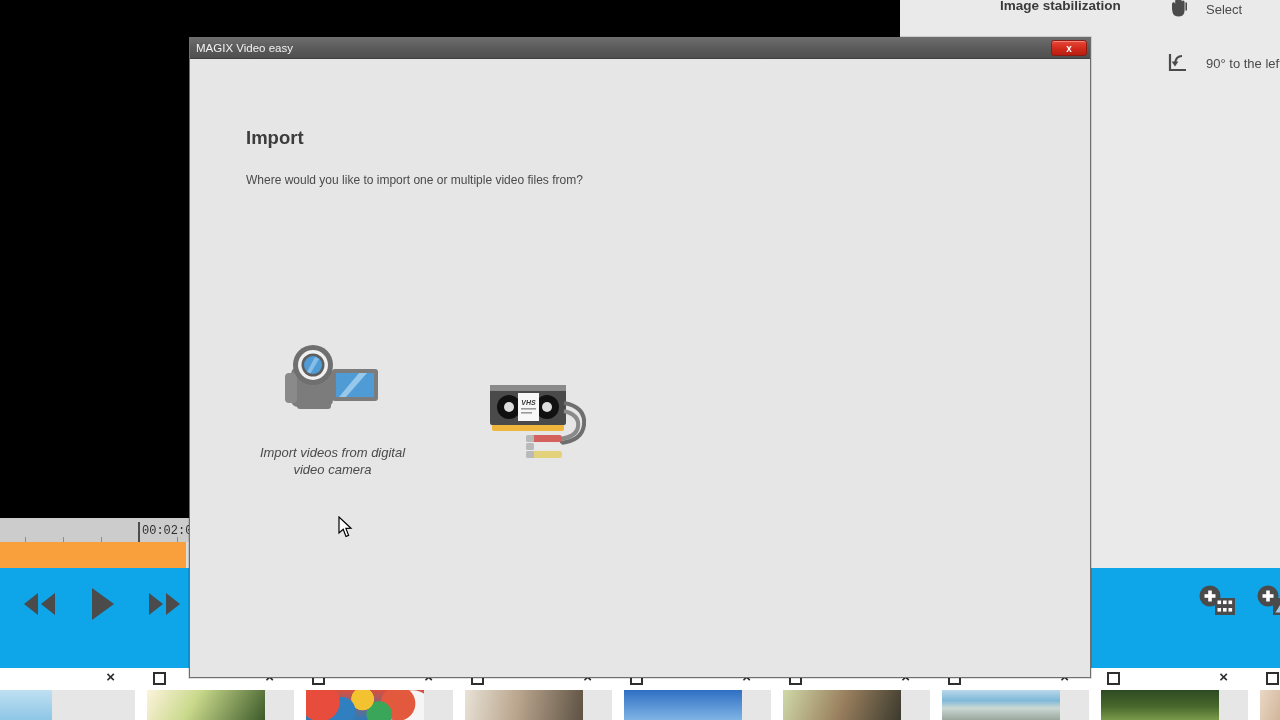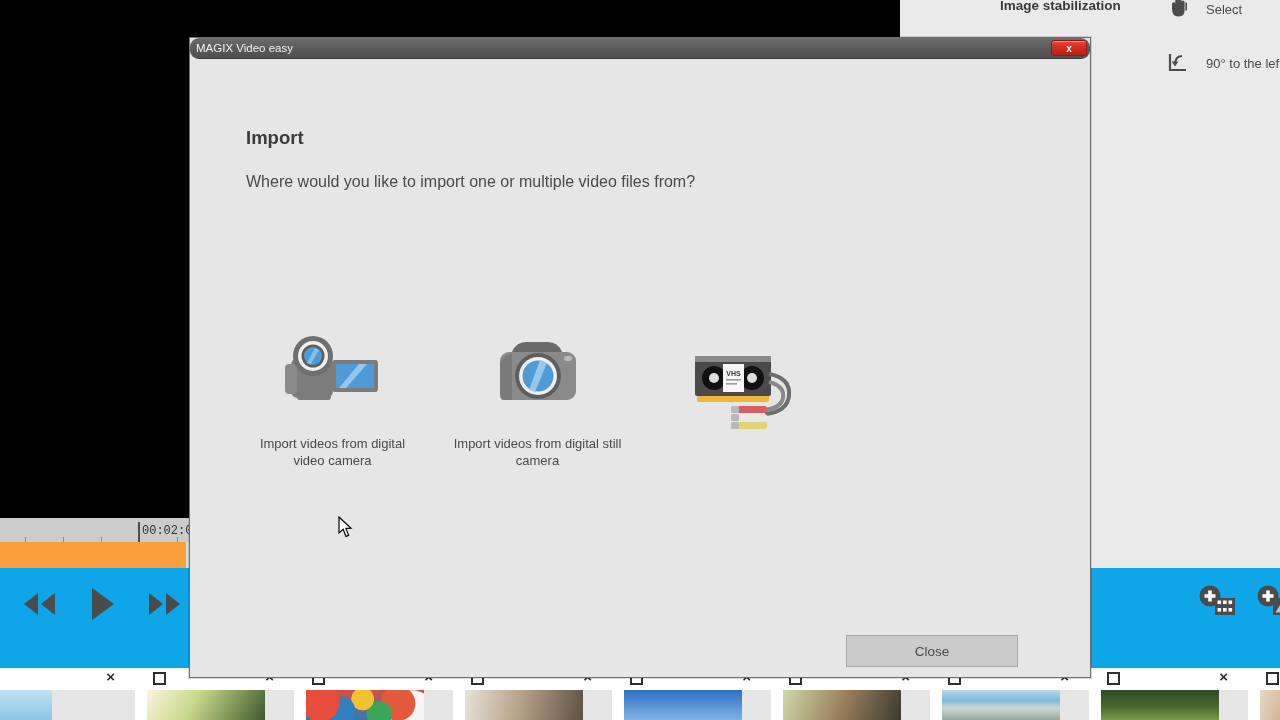--- a/index.html
+++ b/index.html
@@ -86,21 +86,21 @@
   .dialog {
     position: absolute; left: 189px; top: 37px; width: 902px; height: 641px;
     background: #e6e6e6;
     border: 1px solid #6e6e6e;
     box-shadow: 0 0 0 1px rgba(0,0,0,0.12);
   }
   .titlebar {
     position: relative; height: 21px;
     background: linear-gradient(to bottom, #6d6d6d 0%, #5b5b5b 50%, #4f4f4f 100%);
     border-bottom: 1px solid #3f3f3f;
-    display: flex; align-items: center; border-radius: 9px;
+    display: flex; align-items: center;
   }
   .titlebar-text {
     margin-left: 6px; font-size: 11.5px; color: #f2f2f2; white-space: nowrap;
   }
   .close-x {
     position: absolute; right: 3px; top: 2px; width: 36px; height: 16px;
     background: linear-gradient(to bottom, #e8483a 0%, #d32b1c 50%, #b81f12 100%);
     border: 1px solid #8f1a10; border-radius: 3px;
     display: flex; align-items: center; justify-content: center;
     color: #ffffff; font-size: 10px; font-weight: bold; letter-spacing: 0;
@@ -108,26 +108,26 @@
     cursor: pointer;
   }
   .dialog-body { position: relative; height: 600px; background: #e6e6e6; }
 
   .dlg-title {
     position: absolute; left: 56px; top: 68px;
     font-size: 18.5px; font-weight: bold; color: #3c3c3c;
   }
   .dlg-sub {
     position: absolute; left: 56px; top: 114px;
-    font-size: 16px; color: #4a4a4a;
+    font-size: 12px; color: #4a4a4a;
   }
 
   .options {
-    position: absolute; left: 40px; top: 259px; width: 822px;
-    display: flex; align-items: center;
+    position: absolute; left: 40px; top: 268px; width: 822px;
+    display: flex; align-items: flex-end; font-style: italic;
   }
   .option {
     width: 205px; display: flex; flex-direction: column; align-items: center;
     cursor: pointer;
   }
   .option-art {
     height: 110px; width: 180px; display: flex; align-items: center; justify-content: center;
   }
   .option-label {
     margin-top: 8px; text-align: center; font-size: 13px; color: #4a4a4a;
@@ -343,35 +343,20 @@
               <path d="M30 33 L38 18 L42 20 L33.5 34.5 Z" fill="#8fc4ea" opacity="0.85"></path>
               <rect x="55" y="30" width="46" height="32" rx="3" fill="#7c7c7c"></rect>
               <rect x="59" y="34" width="38" height="24" fill="#4e9bd6"></rect>
               <path d="M62 58 L82 34 L90 34 L69 58 Z" fill="#9ecdee" opacity="0.9"></path>
               <rect x="20" y="62" width="34" height="8" rx="3" fill="#7c7c7c"></rect>
             </svg>
           </div>
           <div class="option-label">Import videos from digital video camera</div>
         </div>
 
-        <div class="option">
-          <div class="option-art">
-            <svg width="112" height="86" viewBox="0 0 112 86">
-              <path d="M30 22 Q34 12 44 12 L66 12 Q76 12 80 22 Z" fill="#6a6a6a"></path>
-              <rect x="18" y="22" width="76" height="48" rx="9" fill="#8a8a8a"></rect>
-              <path d="M18 34 Q22 24 30 24 L30 70 L22 70 Q18 70 18 64 Z" fill="#7a7a7a"></path>
-              <circle cx="56" cy="46" r="23" fill="#5e5e5e"></circle>
-              <circle cx="56" cy="46" r="19" fill="#f0f0f0"></circle>
-              <circle cx="56" cy="46" r="15.5" fill="#4e9bd6"></circle>
-              <path d="M47 60 L58 30 L65 33 L53 62 Z" fill="#9ecdee" opacity="0.9"></path>
-              <rect x="82" y="26" width="8" height="5" rx="2" fill="#b9b9b9"></rect>
-            </svg>
-          </div>
-          <div class="option-label">Import videos from digital still camera</div>
-        </div>
 
 
         <div class="option">
           <div class="option-art">
             <svg width="112" height="92" viewBox="0 0 112 92">
               <rect x="10" y="44" width="72" height="10" rx="2" fill="#f0b53c"></rect>
               <rect x="8" y="8" width="76" height="40" rx="2" fill="#4a4a4a"></rect>
               <rect x="8" y="8" width="76" height="6" fill="#8a8a8a"></rect>
               <circle cx="27" cy="30" r="12" fill="#111111"></circle>
               <circle cx="27" cy="30" r="5" fill="#dddddd"></circle>
@@ -388,21 +373,20 @@
               <rect x="50" y="66" width="30" height="7" rx="2.5" fill="#e8e8e8"></rect>
               <rect x="44" y="66" width="8" height="7" rx="1.5" fill="#b9b9b9"></rect>
               <rect x="50" y="74" width="30" height="7" rx="2.5" fill="#e3d27a"></rect>
               <rect x="44" y="74" width="8" height="7" rx="1.5" fill="#b9b9b9"></rect>
             </svg>
           </div>
         </div>
 
       </div>
 
-      <div class="close-btn">Close</div>
     </div>
   </div>
 
   <div class="cursor">
     <svg width="18" height="24" viewBox="0 0 18 24">
       <path d="M2 1 L2 17 L6.2 13.2 L9 20.5 L11.6 19.4 L8.9 12.4 L14 12.2 Z" fill="#ffffff" stroke="#000000" stroke-width="1.2"></path>
     </svg>
   </div>
 
 </div>

